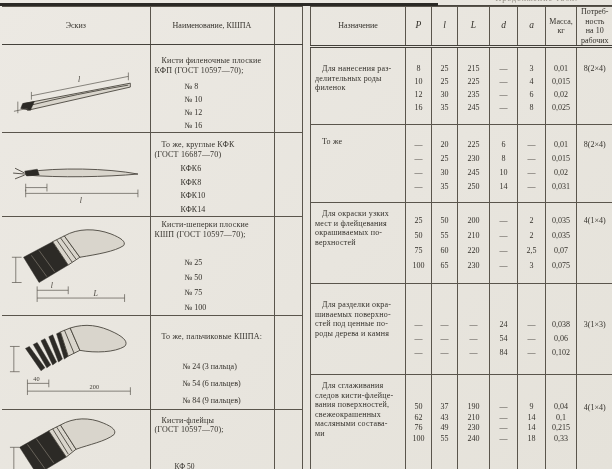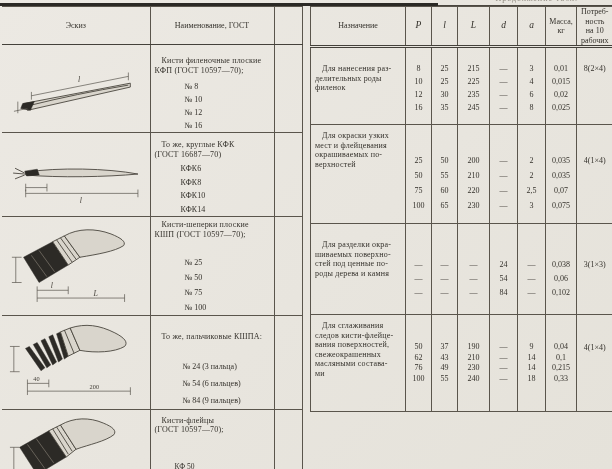--- a/index.html
+++ b/index.html
@@ -15,21 +15,21 @@
 
   table{border-collapse:collapse;table-layout:fixed;font-size:8px;color:#34312b;}
   td,th{border:1px solid #5a554c;padding:0;vertical-align:top;overflow:hidden;font-weight:normal;}
 
   .tbl-left{position:absolute;left:2px;top:6px;width:300px;}
   .tbl-left td:first-child,.tbl-left th:first-child{border-left:none;margin-top:16px;}
   .tbl-right{position:absolute;left:310px;top:6px;width:302px;}
   .tbl-right td:last-child,.tbl-right th:last-child{border-right:none;}
 
   tr.hr{height:38px;}
-  tr.r1{height:78px;} tr.r2{height:78px;} tr.r3{height:99px;} tr.r4{height:91px;} tr.r5{height:97px;}
+  tr.r1{height:78px;} tr.r2{height:78px;} tr.r3{height:81px;} tr.r4{height:91px;} tr.r5{height:97px;}
 
   th{vertical-align:middle;text-align:center;line-height:9.5px;white-space:pre-line;}
   .tbl-right th{border-bottom:3px double #44413b;}
   .tbl-left th{border-bottom:1px solid #44413b;}
   th.var{font-style:italic;font-size:9.5px;}
 
   
   td.sk{vertical-align:middle;text-align:center;}
   td.nm{padding:0 4px;}
   .nm-title{white-space:pre-line;line-height:9.5px;text-indent:7px;letter-spacing:.2px;}
@@ -75,21 +75,21 @@
 
   <table class="tbl-left">
     <colgroup>
         <col style="width:148px">
         <col style="width:124px">
         <col style="width:28px">
       </colgroup>
     <tbody>
         <tr class="hr">
       <th>Эскиз</th>
-      <th>Наименование, ГОСТ</th>
+      <th>Наименование, КШПА</th>
       <th></th>
     </tr>
 
     <tr class="r1">
       <td class="sk">
         <svg width="136" height="64" viewBox="0 0 140 66">
           <polygon class="sfillL" points="16,48 126,27 126,31 20,55"></polygon>
           <path class="sline" d="M22,50 Q70,38 124,29"></path>
           <polygon class="sfillD" points="15,48 27,46 23,55 13,53"></polygon>
           <line class="dim" x1="24" y1="40" x2="124" y2="20"></line>
@@ -288,20 +288,48 @@
 4
 6
 8</td>
       <td class="num">0,01
 0,015
 0,02
 0,025</td>
       <td class="num need">8(2×4)</td>
     </tr>
 
+    <tr class="r2">
+      <td class="purpose">То же</td>
+      <td class="num">—
+—
+—
+—</td>
+      <td class="num">20
+25
+30
+35</td>
+      <td class="num">225
+230
+245
+250</td>
+      <td class="num">6
+8
+10
+14</td>
+      <td class="num">—
+—
+—
+—</td>
+      <td class="num">0,01
+0,015
+0,02
+0,031</td>
+      <td class="num need">8(2×4)</td>
+    </tr>
 
     <tr class="r3">
       <td class="purpose">Для окраски узких
 мест и флейцевания
 окрашиваемых по-
 верхностей</td>
       <td class="num">25
 50
 75
 100</td>

